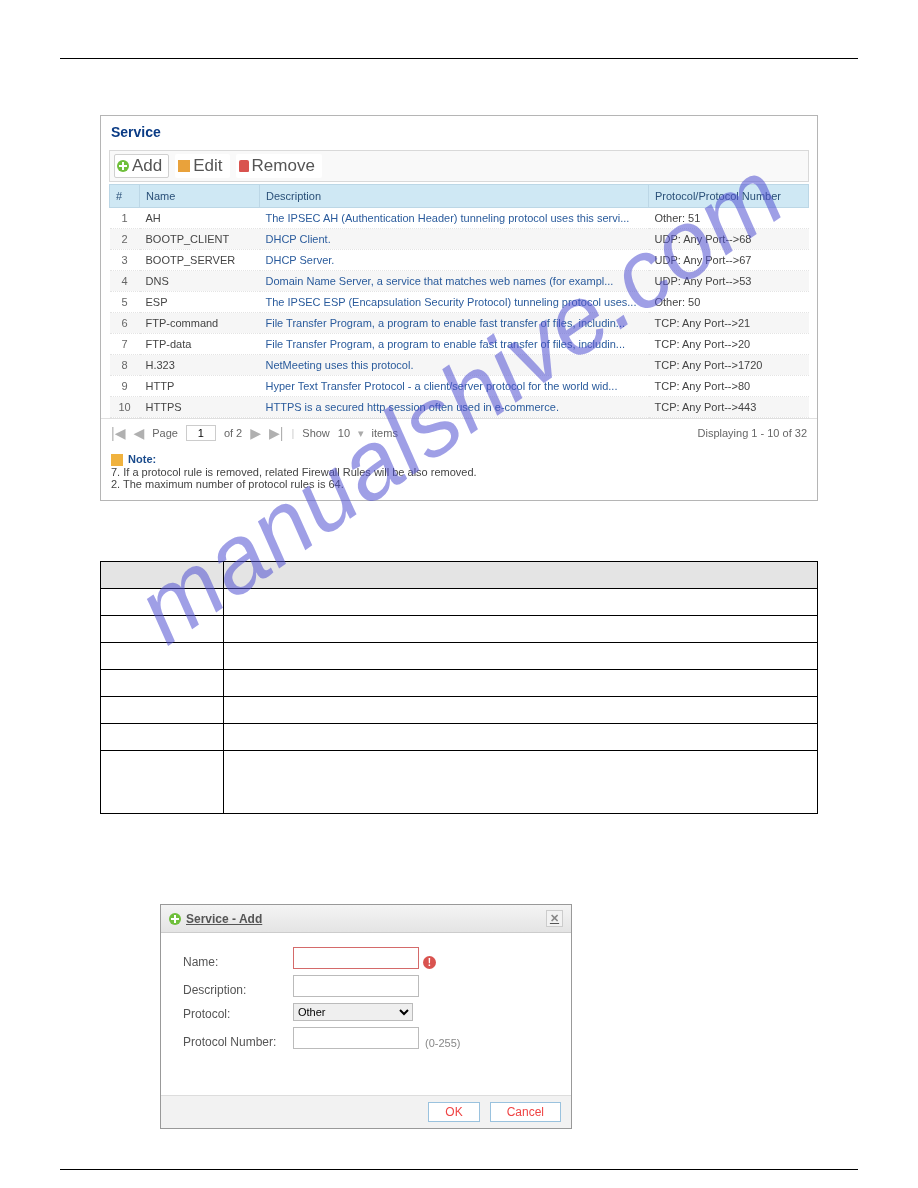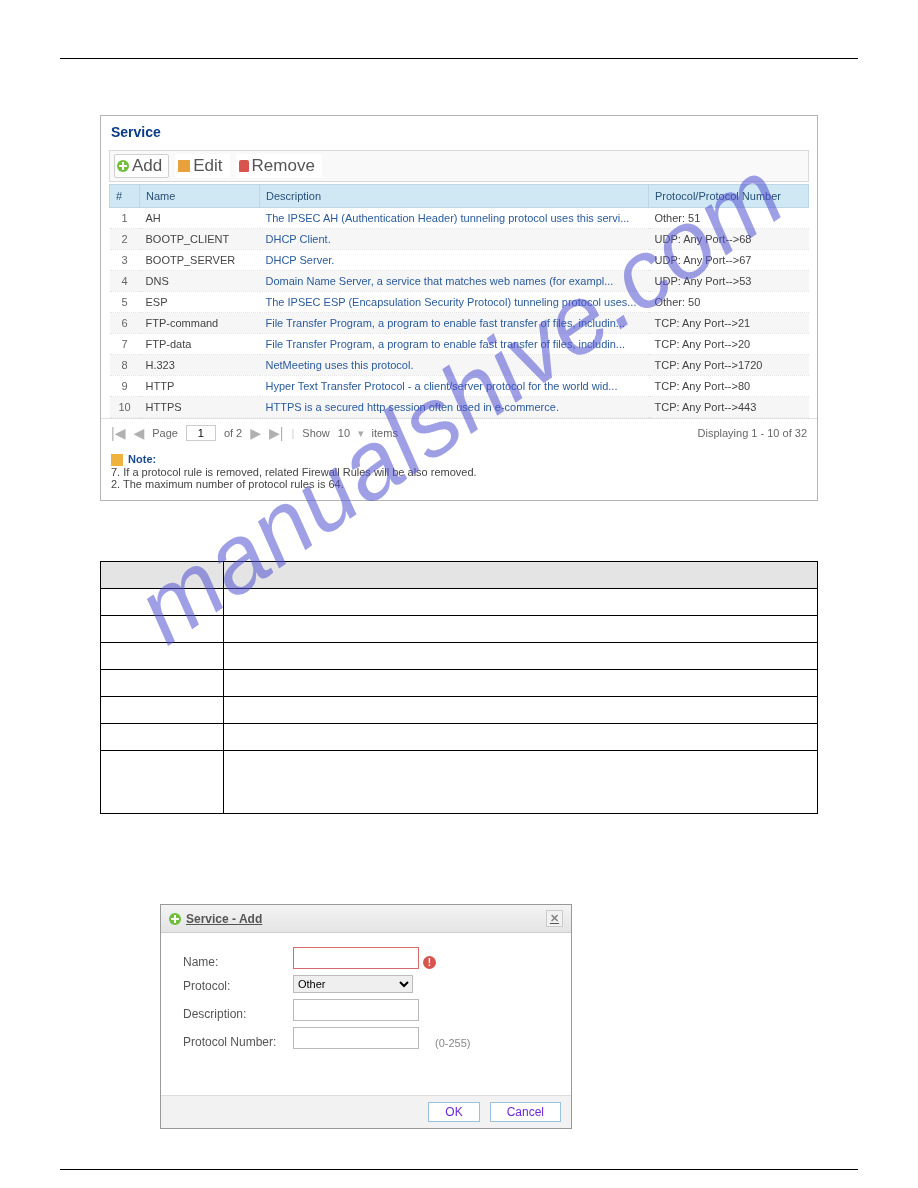--- a/index.html
+++ b/index.html
@@ -145,26 +145,26 @@
     display:flex; align-items:center; gap:5px;
     font-weight:bold; color:#555;text-decoration:underline;
   }
   .dlg-close { margin-left:auto; color:#888; border:1px solid #ccc;width:15px;height:15px;display:flex;align-items:center;justify-content:center;font-size:11px;background:#f2f2f2;}
   .dlg-body { padding: 14px 16px 40px 22px;}
   .frow { display:flex; align-items:flex-end; margin-bottom:6px; color:#555;}
   .frow label { width: 110px;}
   .frow input, .frow select { width: 120px; border:1px solid #bbb; height:18px; font-size:11px;}
   .frow input.err { border-color:#d46a6a; background:#fff;}
   .err-icon { width:13px;height:13px;border-radius:50%;background:#d9534f;color:#fff;font-size:10px;display:inline-flex;align-items:center;justify-content:center;margin-left:4px;font-weight:bold;}
-  .hint { color:#888; margin-left:16px; font-size:11px;}
+  .hint { color:#888; margin-left:6px; font-size:11px;}
   .dlg-foot {
     background:#f2f2f2;border-top:1px solid #ddd;
     padding:6px 10px; display:flex; justify-content:flex-end; gap:10px;
   }
-  .btn { border:1px solid #9ac2de; background:#fff; color:#6d28d9; padding:2px 16px; font-size:12px;}
+  .btn { border:1px solid #9ac2de; background:#fff; color:#ef4444; padding:2px 16px; font-size:12px;}
 </style>
 </head>
 <body>
 
 <div class="page">
   <hr class="hr-top">
   <div class="watermark">manualshive.com</div>
 
   <div class="panel">
     <div class="panel-title">Service</div>
@@ -330,30 +330,30 @@
       <span>Service - Add</span>
       <span class="dlg-close">✕</span>
     </div>
     <div class="dlg-body">
       <div class="frow">
         <label>Name:</label>
         <input class="err" style="">
         <span class="err-icon">!</span>
       </div>
       <div class="frow">
+        <label>Description:</label>
+        <input style="">
+      </div>
+      <div class="frow">
         <label>Protocol:</label>
         <select>
           <option>Other</option>
         </select>
       </div>
       <div class="frow">
-        <label>Description:</label>
-        <input style="">
-      </div>
-      <div class="frow">
         <label>Protocol Number:</label>
         <input style="">
         <span class="hint">(0-255)</span>
       </div>
     </div>
     <div class="dlg-foot">
       <button class="btn">OK</button>
       <button class="btn">Cancel</button>
     </div>
   </div>

